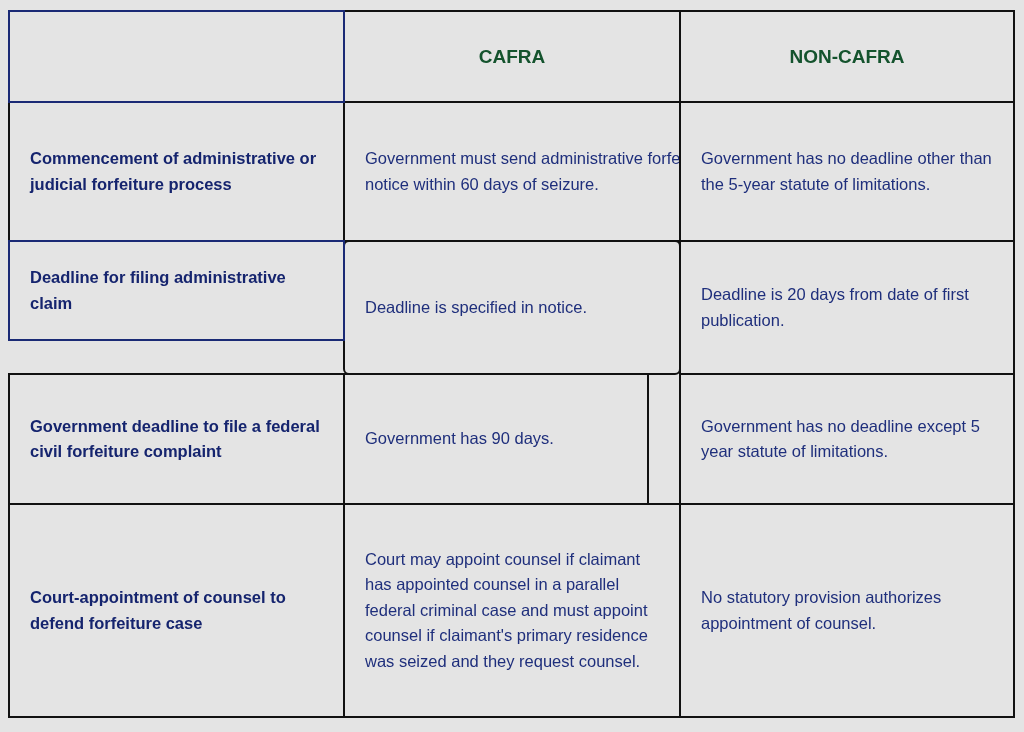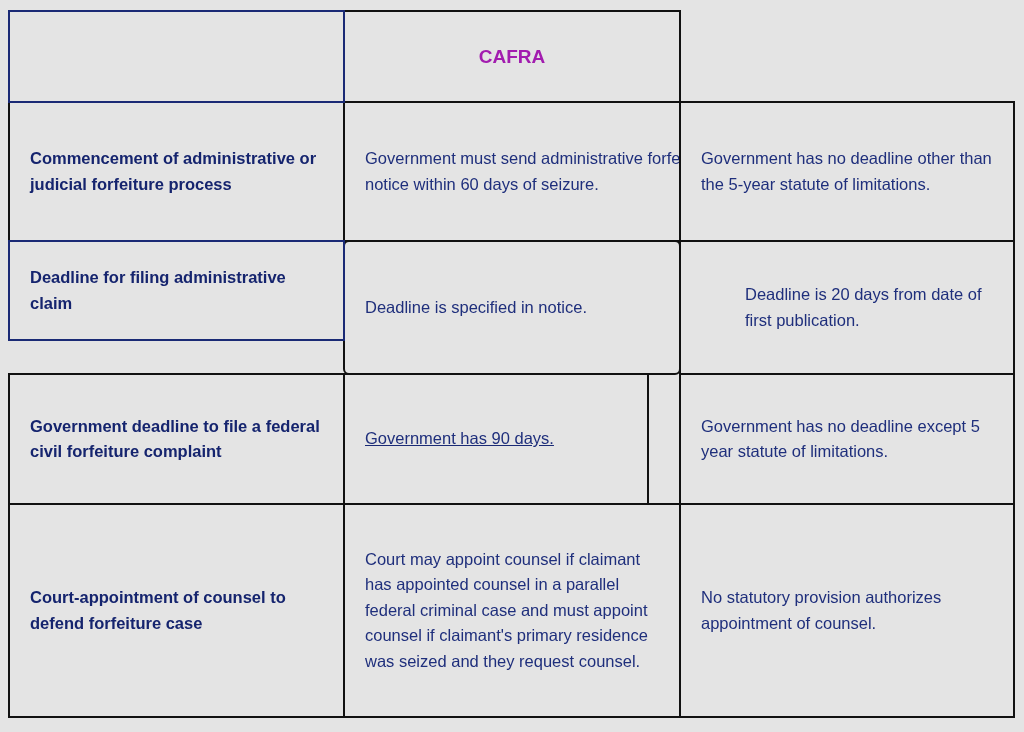--- a/index.html
+++ b/index.html
@@ -37,59 +37,62 @@
     color: #15246e;
   }
   .body .txt {
     padding-left: 20px;
     padding-right: 20px;
     color: #1f2f7c;
   }
   .head .txt {
     font-weight: bold;
     font-size: 19px;
-    color: #a21caf;
+    color: #14532d;
   }
 </style>
 </head>
 <body>
 
 <div class="grid">
 
   <div class="cell head navy" style="left:0;top:0;width:337px;height:93px;">
     <span class="txt"></span>
   </div>
   <div class="cell head" style="left:335px;top:0;width:338px;height:93px;">
     <span class="txt">CAFRA</span>
+  </div>
+  <div class="cell head" style="left:671px;top:0;width:336px;height:93px;">
+    <span class="txt">NON-CAFRA</span>
   </div>
 
   <div class="cell label" style="left:0;top:91px;width:337px;height:141px;">
     <span class="txt">Commencement of administrative or judicial forfeiture process</span>
   </div>
   <div class="cell body" style="left:335px;top:91px;width:404px;height:141px;">
     <span class="txt">Government must send administrative forfeiture notice within 60 days of seizure.</span>
   </div>
   <div class="cell body" style="left:671px;top:91px;width:336px;height:141px;">
     <span class="txt">Government has no deadline other than the 5-year statute of limitations.</span>
   </div>
 
   <div class="cell label navy" style="left:0;top:230px;width:337px;height:101px;">
     <span class="txt">Deadline for filing administrative claim</span>
   </div>
   <div class="cell body" style="left:335px;top:230px;width:338px;height:135px;border-radius:6px;">
     <span class="txt">Deadline is specified in notice.</span>
   </div>
-  <div class="cell body" style="left:671px;top:230px;width:336px;height:135px;padding-left:44px;">
+  <div class="cell body" style="left:671px;top:230px;width:336px;height:135px;">
     <span class="txt">Deadline is 20 days from date of first publication.</span>
   </div>
 
   <div class="cell label" style="left:0;top:363px;width:337px;height:132px;">
     <span class="txt">Government deadline to file a federal civil forfeiture complaint</span>
   </div>
-  <div class="cell body" style="left:335px;top:363px;width:306px;height:132px;text-decoration:underline;">
+  <div class="cell body" style="left:335px;top:363px;width:306px;height:132px;">
     <span class="txt">Government has 90 days.</span>
   </div>
   <div class="cell body" style="left:671px;top:363px;width:336px;height:132px;">
     <span class="txt">Government has no deadline except 5 year statute of limitations.</span>
   </div>
 
   <div class="cell label" style="left:0;top:493px;width:337px;height:215px;">
     <span class="txt">Court-appointment of counsel to defend forfeiture case</span>
   </div>
   <div class="cell body" style="left:671px;top:493px;width:336px;height:215px;">

